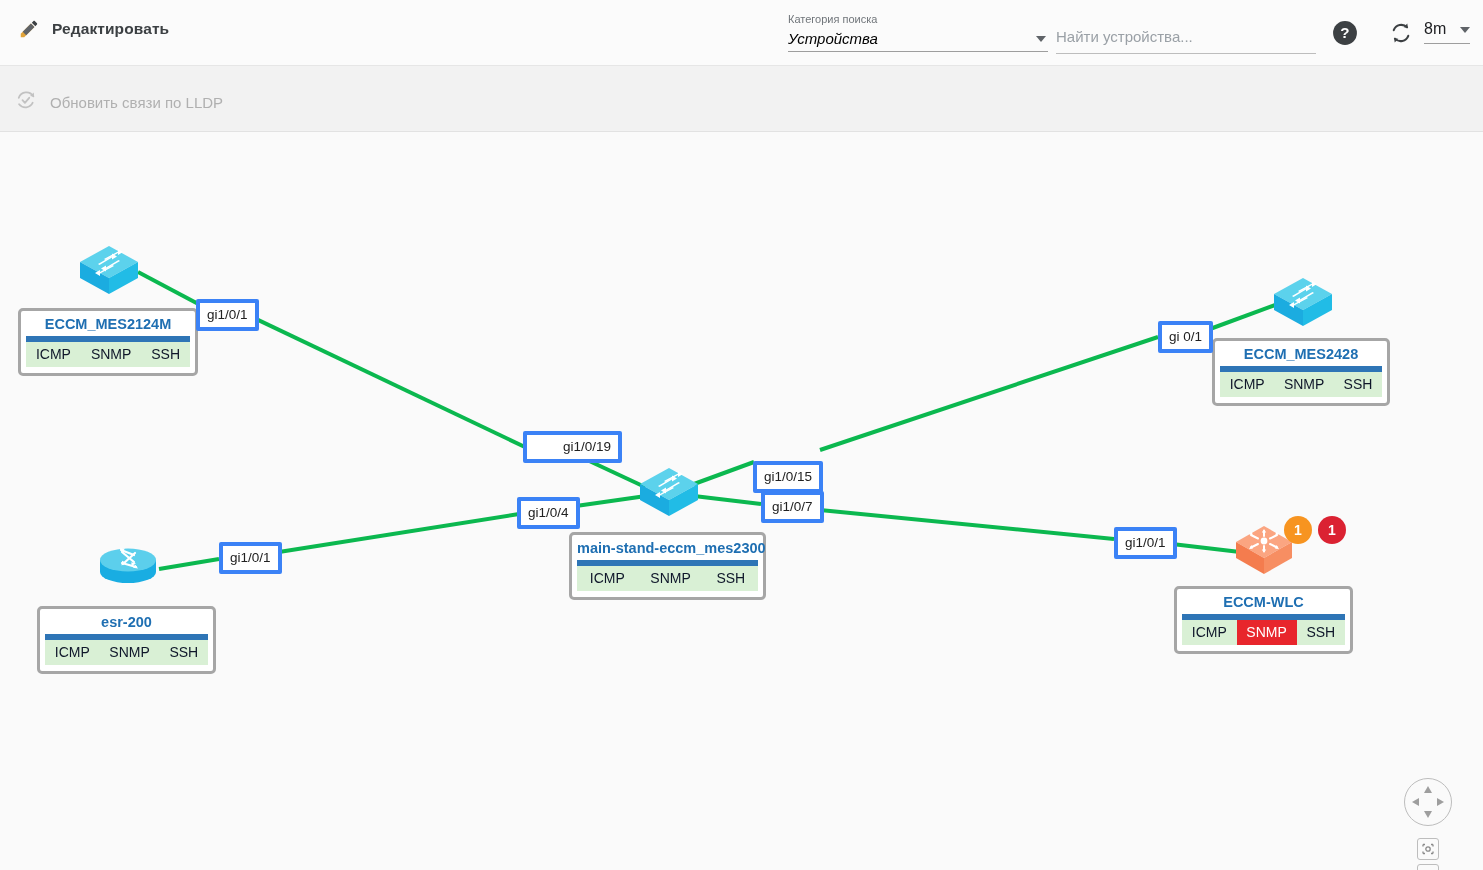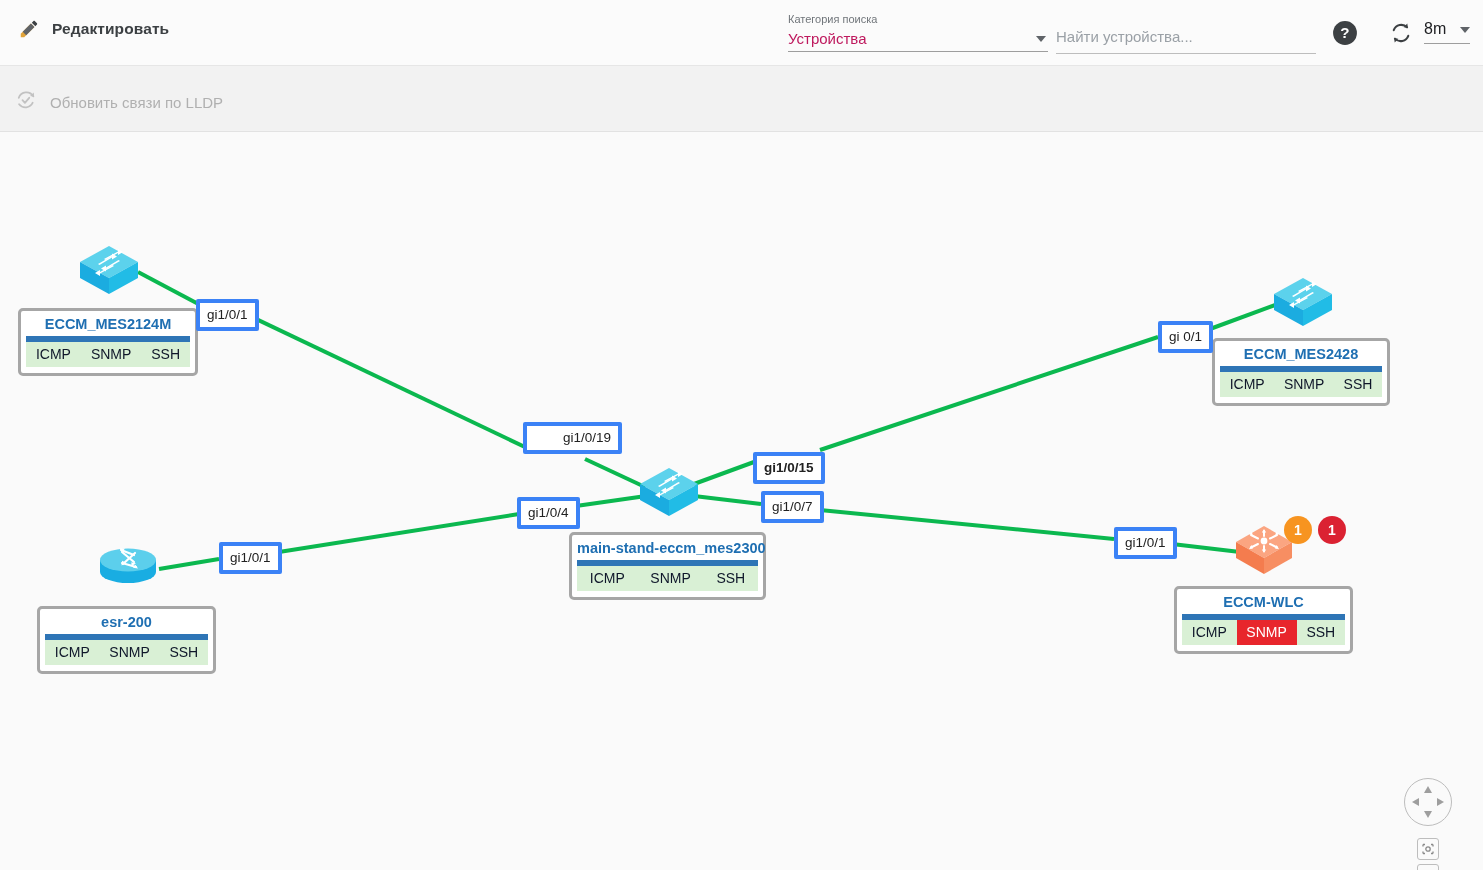--- a/index.html
+++ b/index.html
@@ -31,21 +31,21 @@
   .search-cat {
     position: absolute; left: 788px; top: 12px; width: 260px;
   }
   .search-cat .cap {
     font-size: 11px; color: #70757a; line-height: 14px; margin-bottom: 2px;
   }
   .selbox {
     position: relative; border-bottom: 1px solid #9e9e9e; height: 24px;
   }
   .selbox .val {
-    font-size: 15px; color: #be185d; line-height: 22px;
+    font-size: 15px; color: #000000; line-height: 22px; font-style: italic;
   }
   .caret {
     position: absolute; right: 2px; top: 8px;
     width: 0; height: 0; border-left: 5px solid transparent;
     border-right: 5px solid transparent; border-top: 6px solid #5f6368;
   }
   .search-input-wrap {
     position: absolute; left: 1056px; top: 28px; width: 260px;
     border-bottom: 1px solid #bdbdbd; height: 26px;
   }
@@ -360,22 +360,22 @@
       <div class="node-title">ECCM-WLC</div>
       <div class="node-bar"></div>
       <div class="node-svcs">
         <div class="svc">ICMP</div>
         <div class="svc bad">SNMP</div>
         <div class="svc">SSH</div>
       </div>
     </div>
 
     <div class="port" style="left:196px; top:167px;">gi1/0/1</div>
-    <div class="port" style="left:523px; top:290px;padding-left:36px;">gi1/0/19</div>
-    <div class="port" style="left:753px; top:320px;font-weight:bold;">gi1/0/15</div>
+    <div class="port" style="left:523px; top:299px;padding-left:36px;">gi1/0/19</div>
+    <div class="port" style="left:753px; top:329px;">gi1/0/15</div>
     <div class="port" style="left:1158px; top:189px;">gi 0/1</div>
     <div class="port" style="left:517px; top:365px;">gi1/0/4</div>
     <div class="port" style="left:219px; top:410px;">gi1/0/1</div>
     <div class="port" style="left:761px; top:359px;">gi1/0/7</div>
     <div class="port" style="left:1114px; top:395px;">gi1/0/1</div>
 
     <div class="navctl">
       <div class="pan-circle">
         <svg width="46" height="46" viewBox="0 0 46 46">
           <polygon points="23,7 27,14 19,14" fill="#9e9e9e"></polygon>

